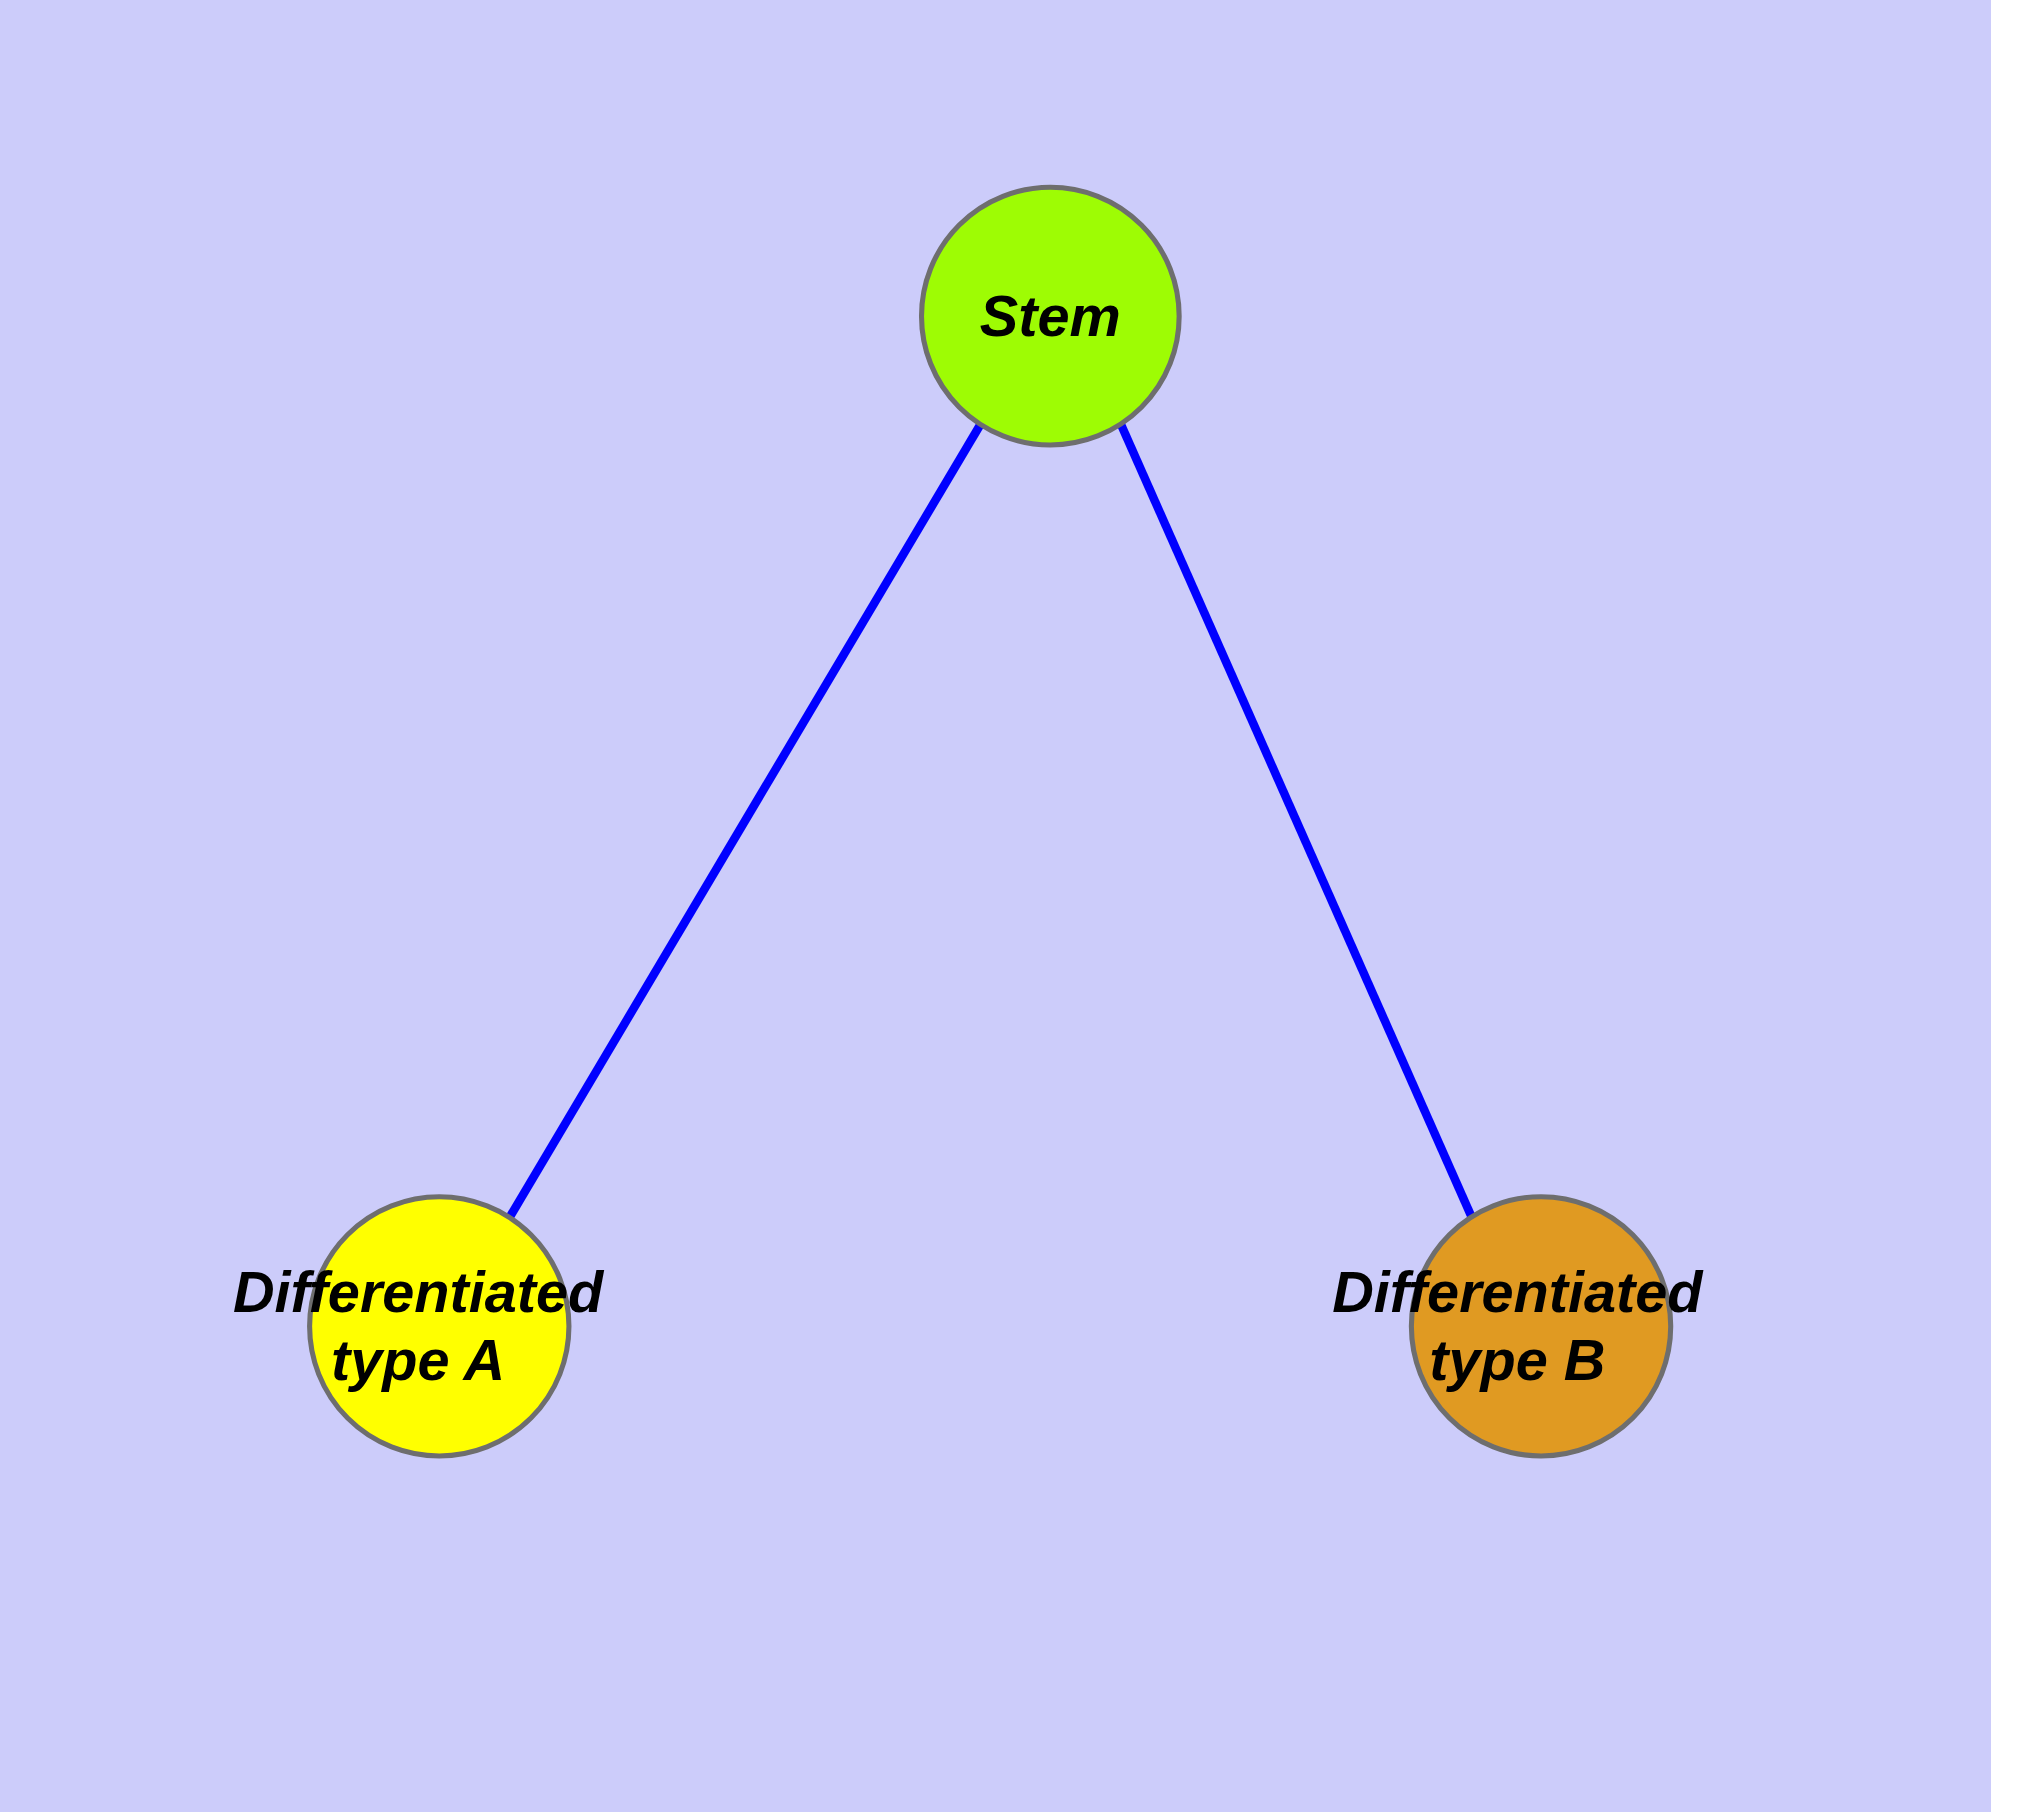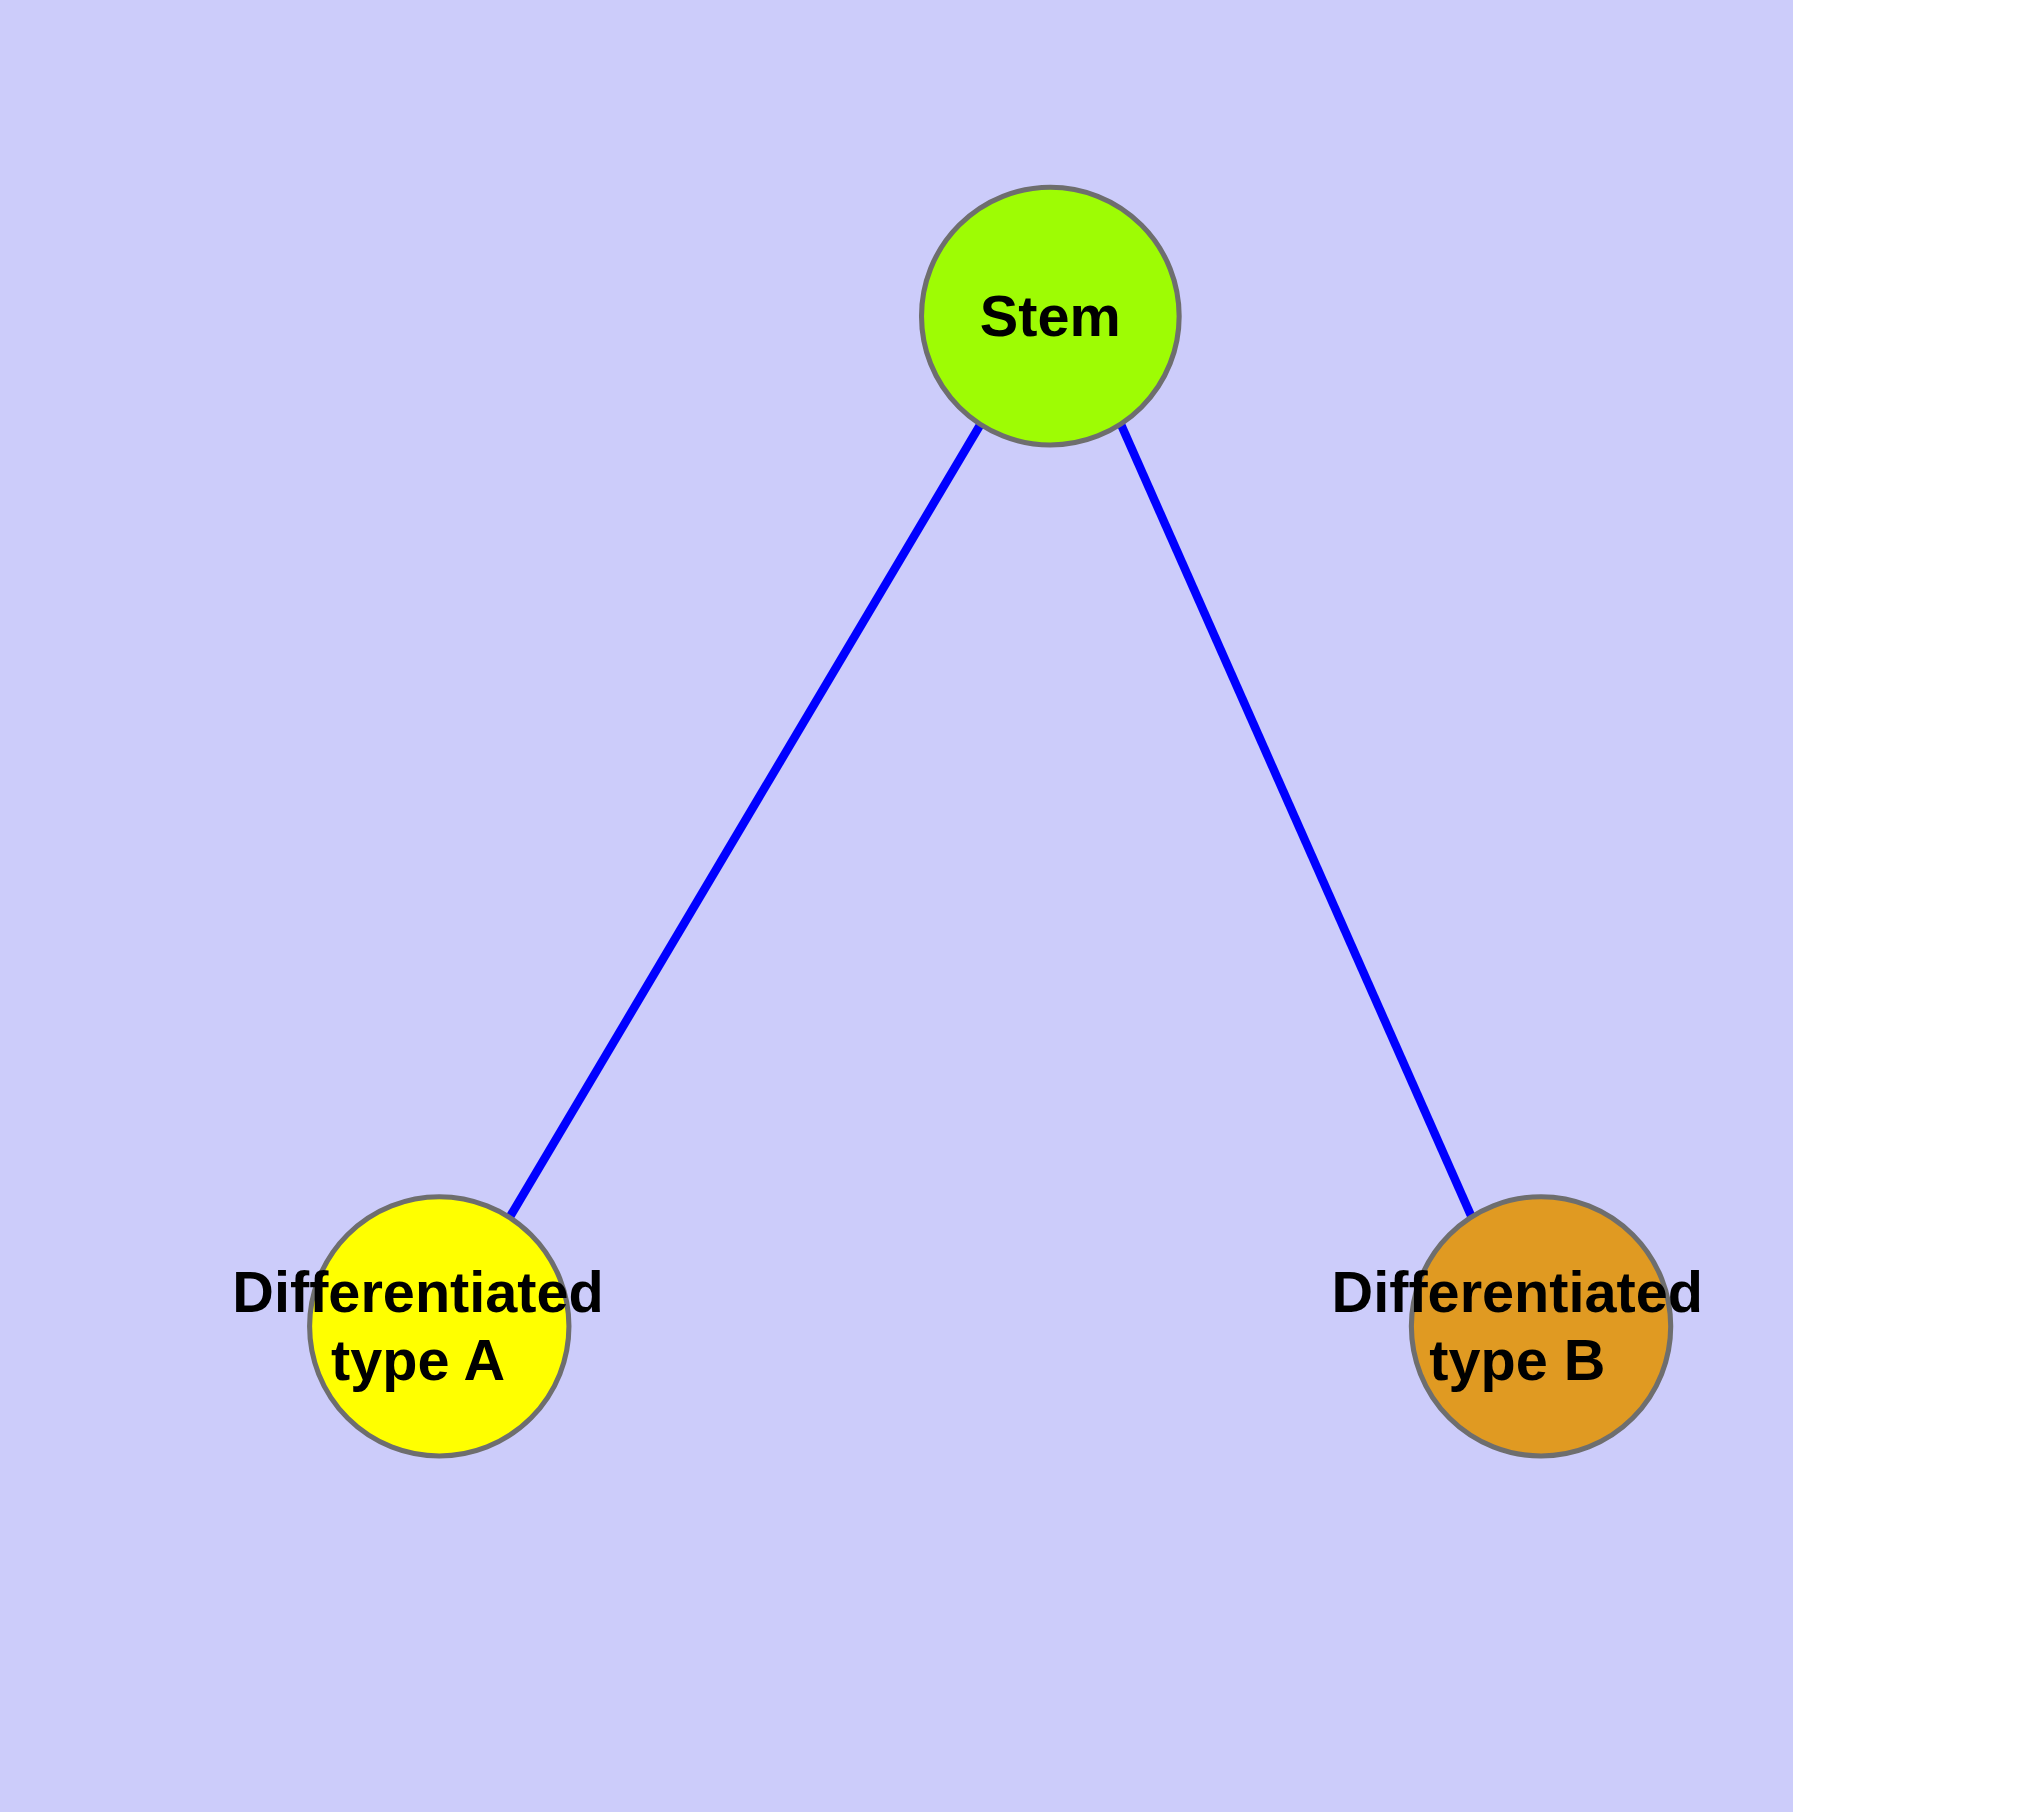--- a/index.html
+++ b/index.html
@@ -30,21 +30,21 @@
   .node-label {
     font-weight: bold;
     fill: #000000;
     font-family: "Liberation Sans", sans-serif;
     paint-order: normal;
   }
 </style>
 </head>
 <body>
 
-<div id="stage" style="width: 1793px; height: 1812px;">
+<div id="stage" style="width: 1991px; height: 1812px; font-style: italic;">
   <div id="stage-bg" style="background: rgb(204, 204, 250);"></div>
 
   <svg id="graph-svg" viewBox="0 0 2384 2138" xmlns="http://www.w3.org/2000/svg" style="width: 2021px; height: 1812px;">
 
     <g>
       <line x1="1157" y1="500" x2="600" y2="1438" stroke="#0000ff" stroke-width="10" stroke-linecap="butt"></line>
       <line x1="1322" y1="500" x2="1737" y2="1438" stroke="#0000ff" stroke-width="10" stroke-linecap="butt"></line>
     </g>
 
     <g>

